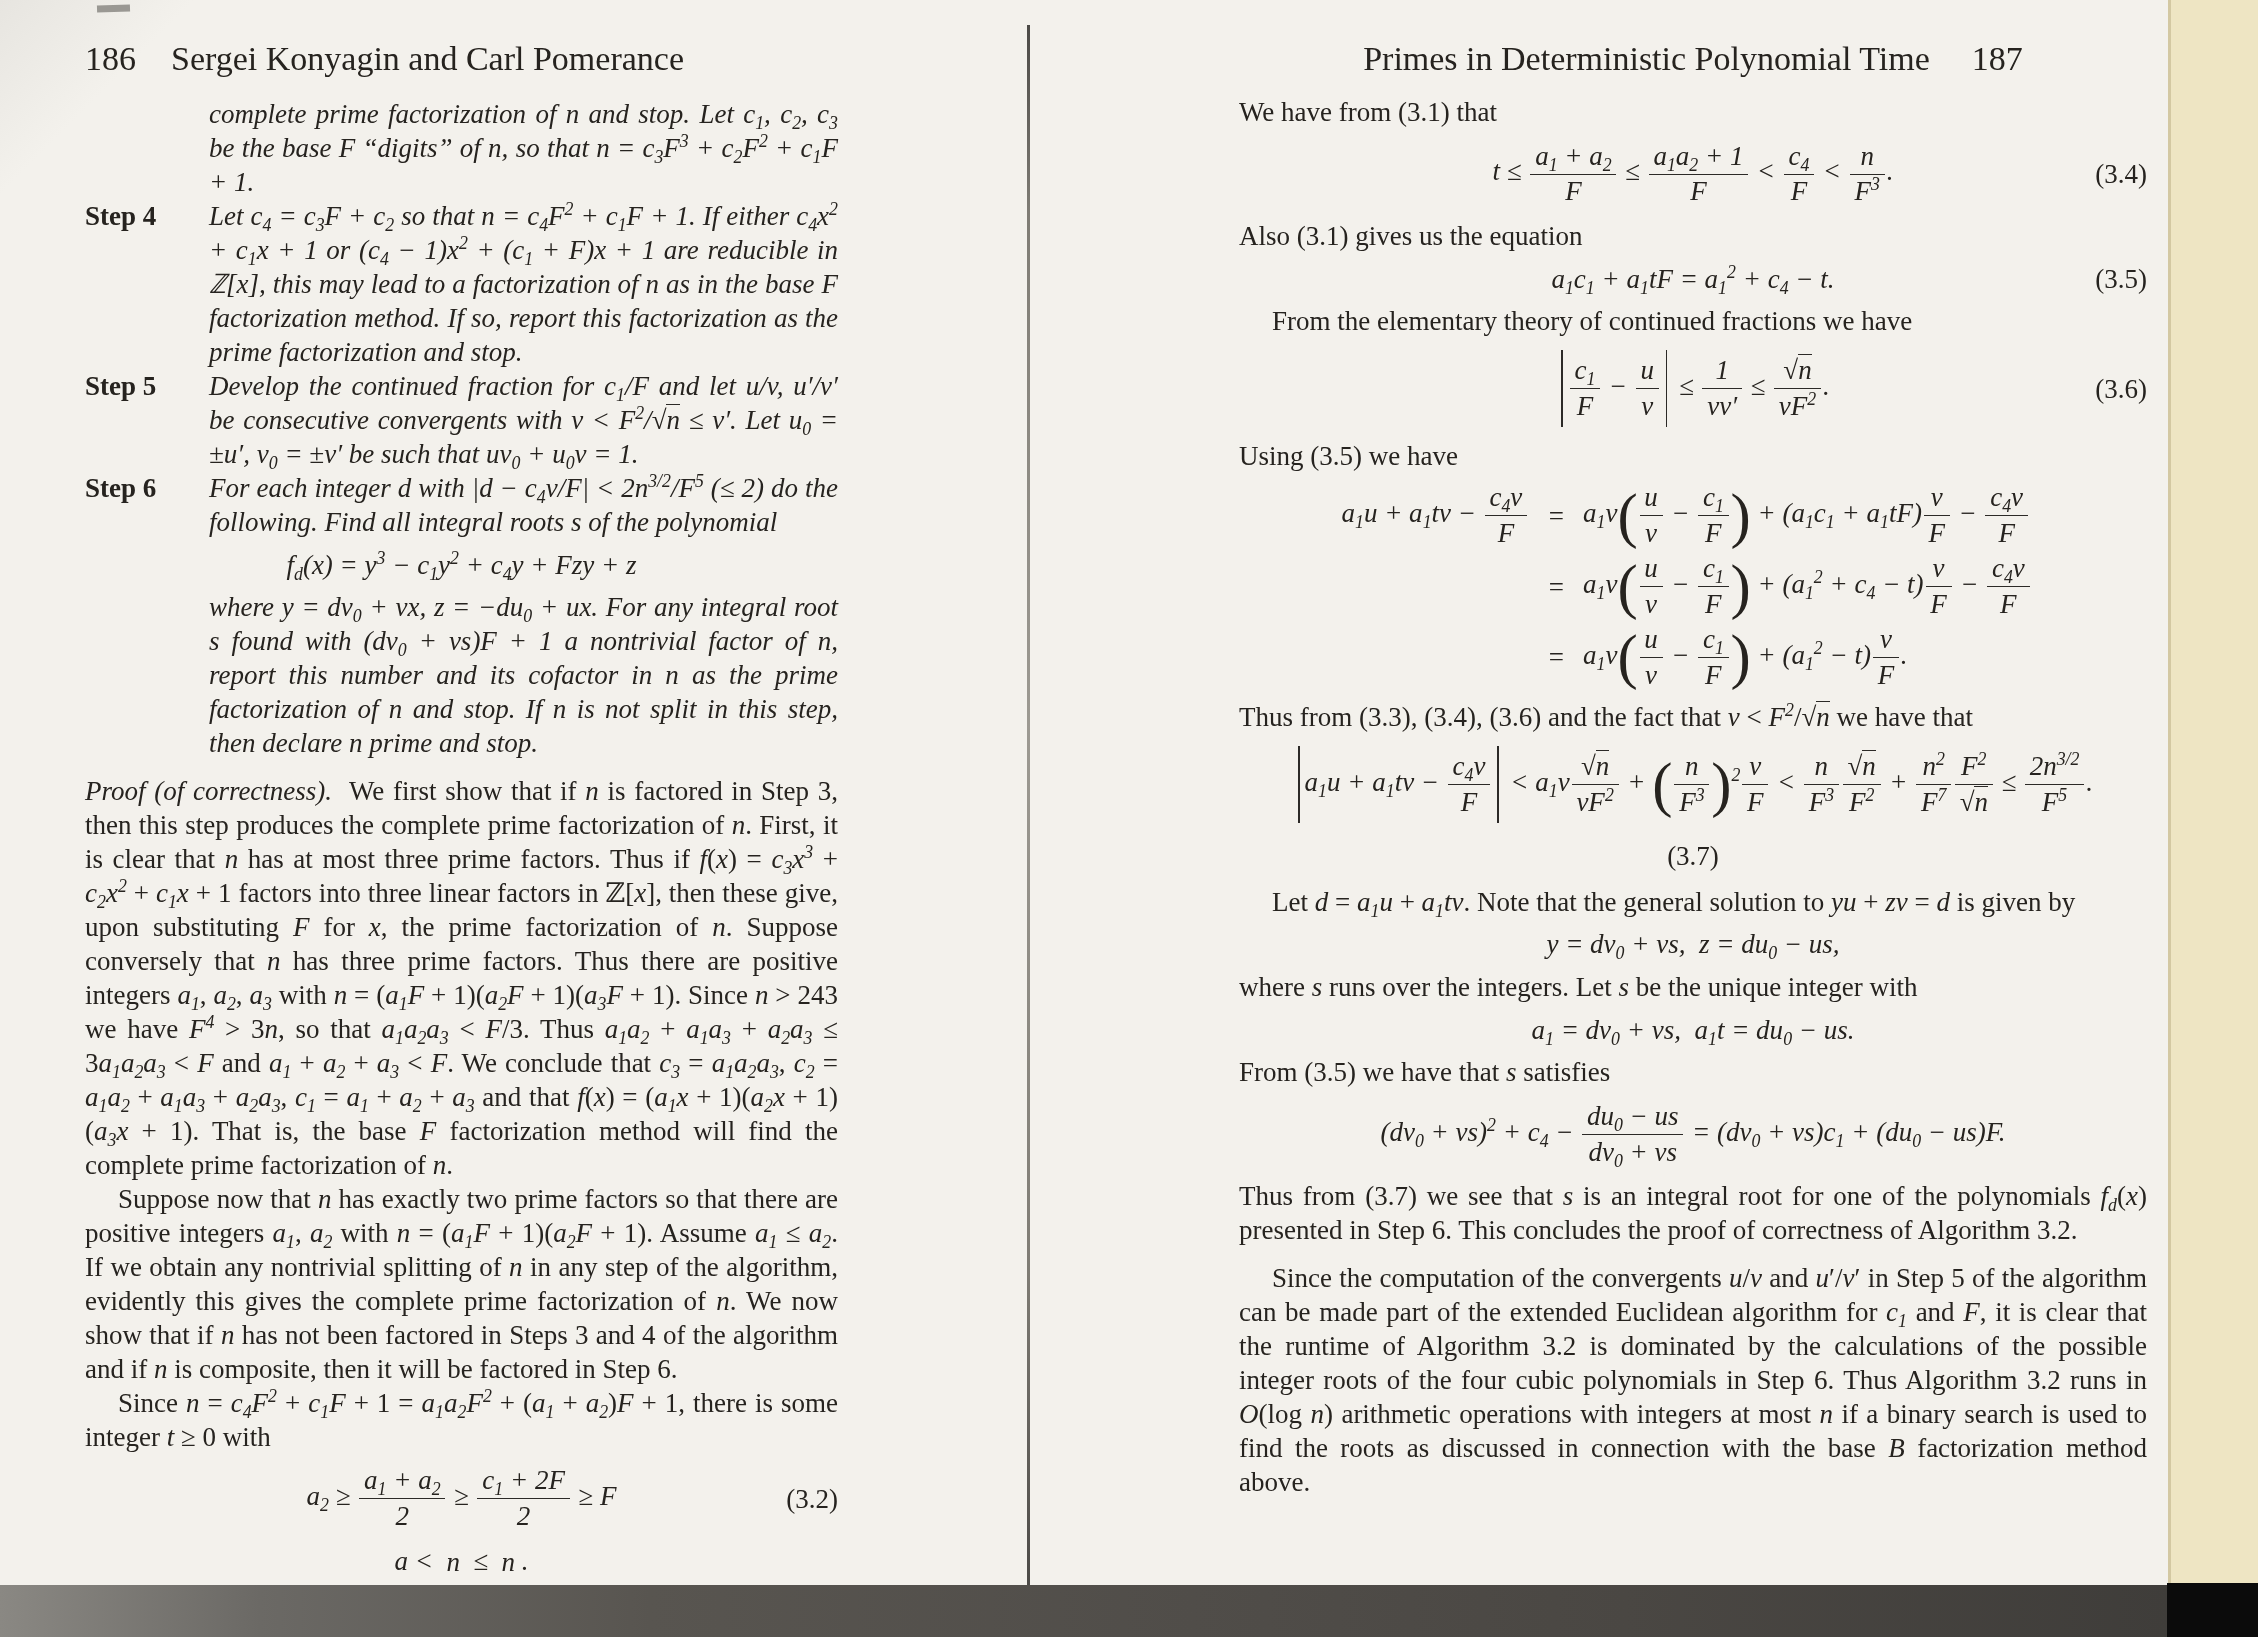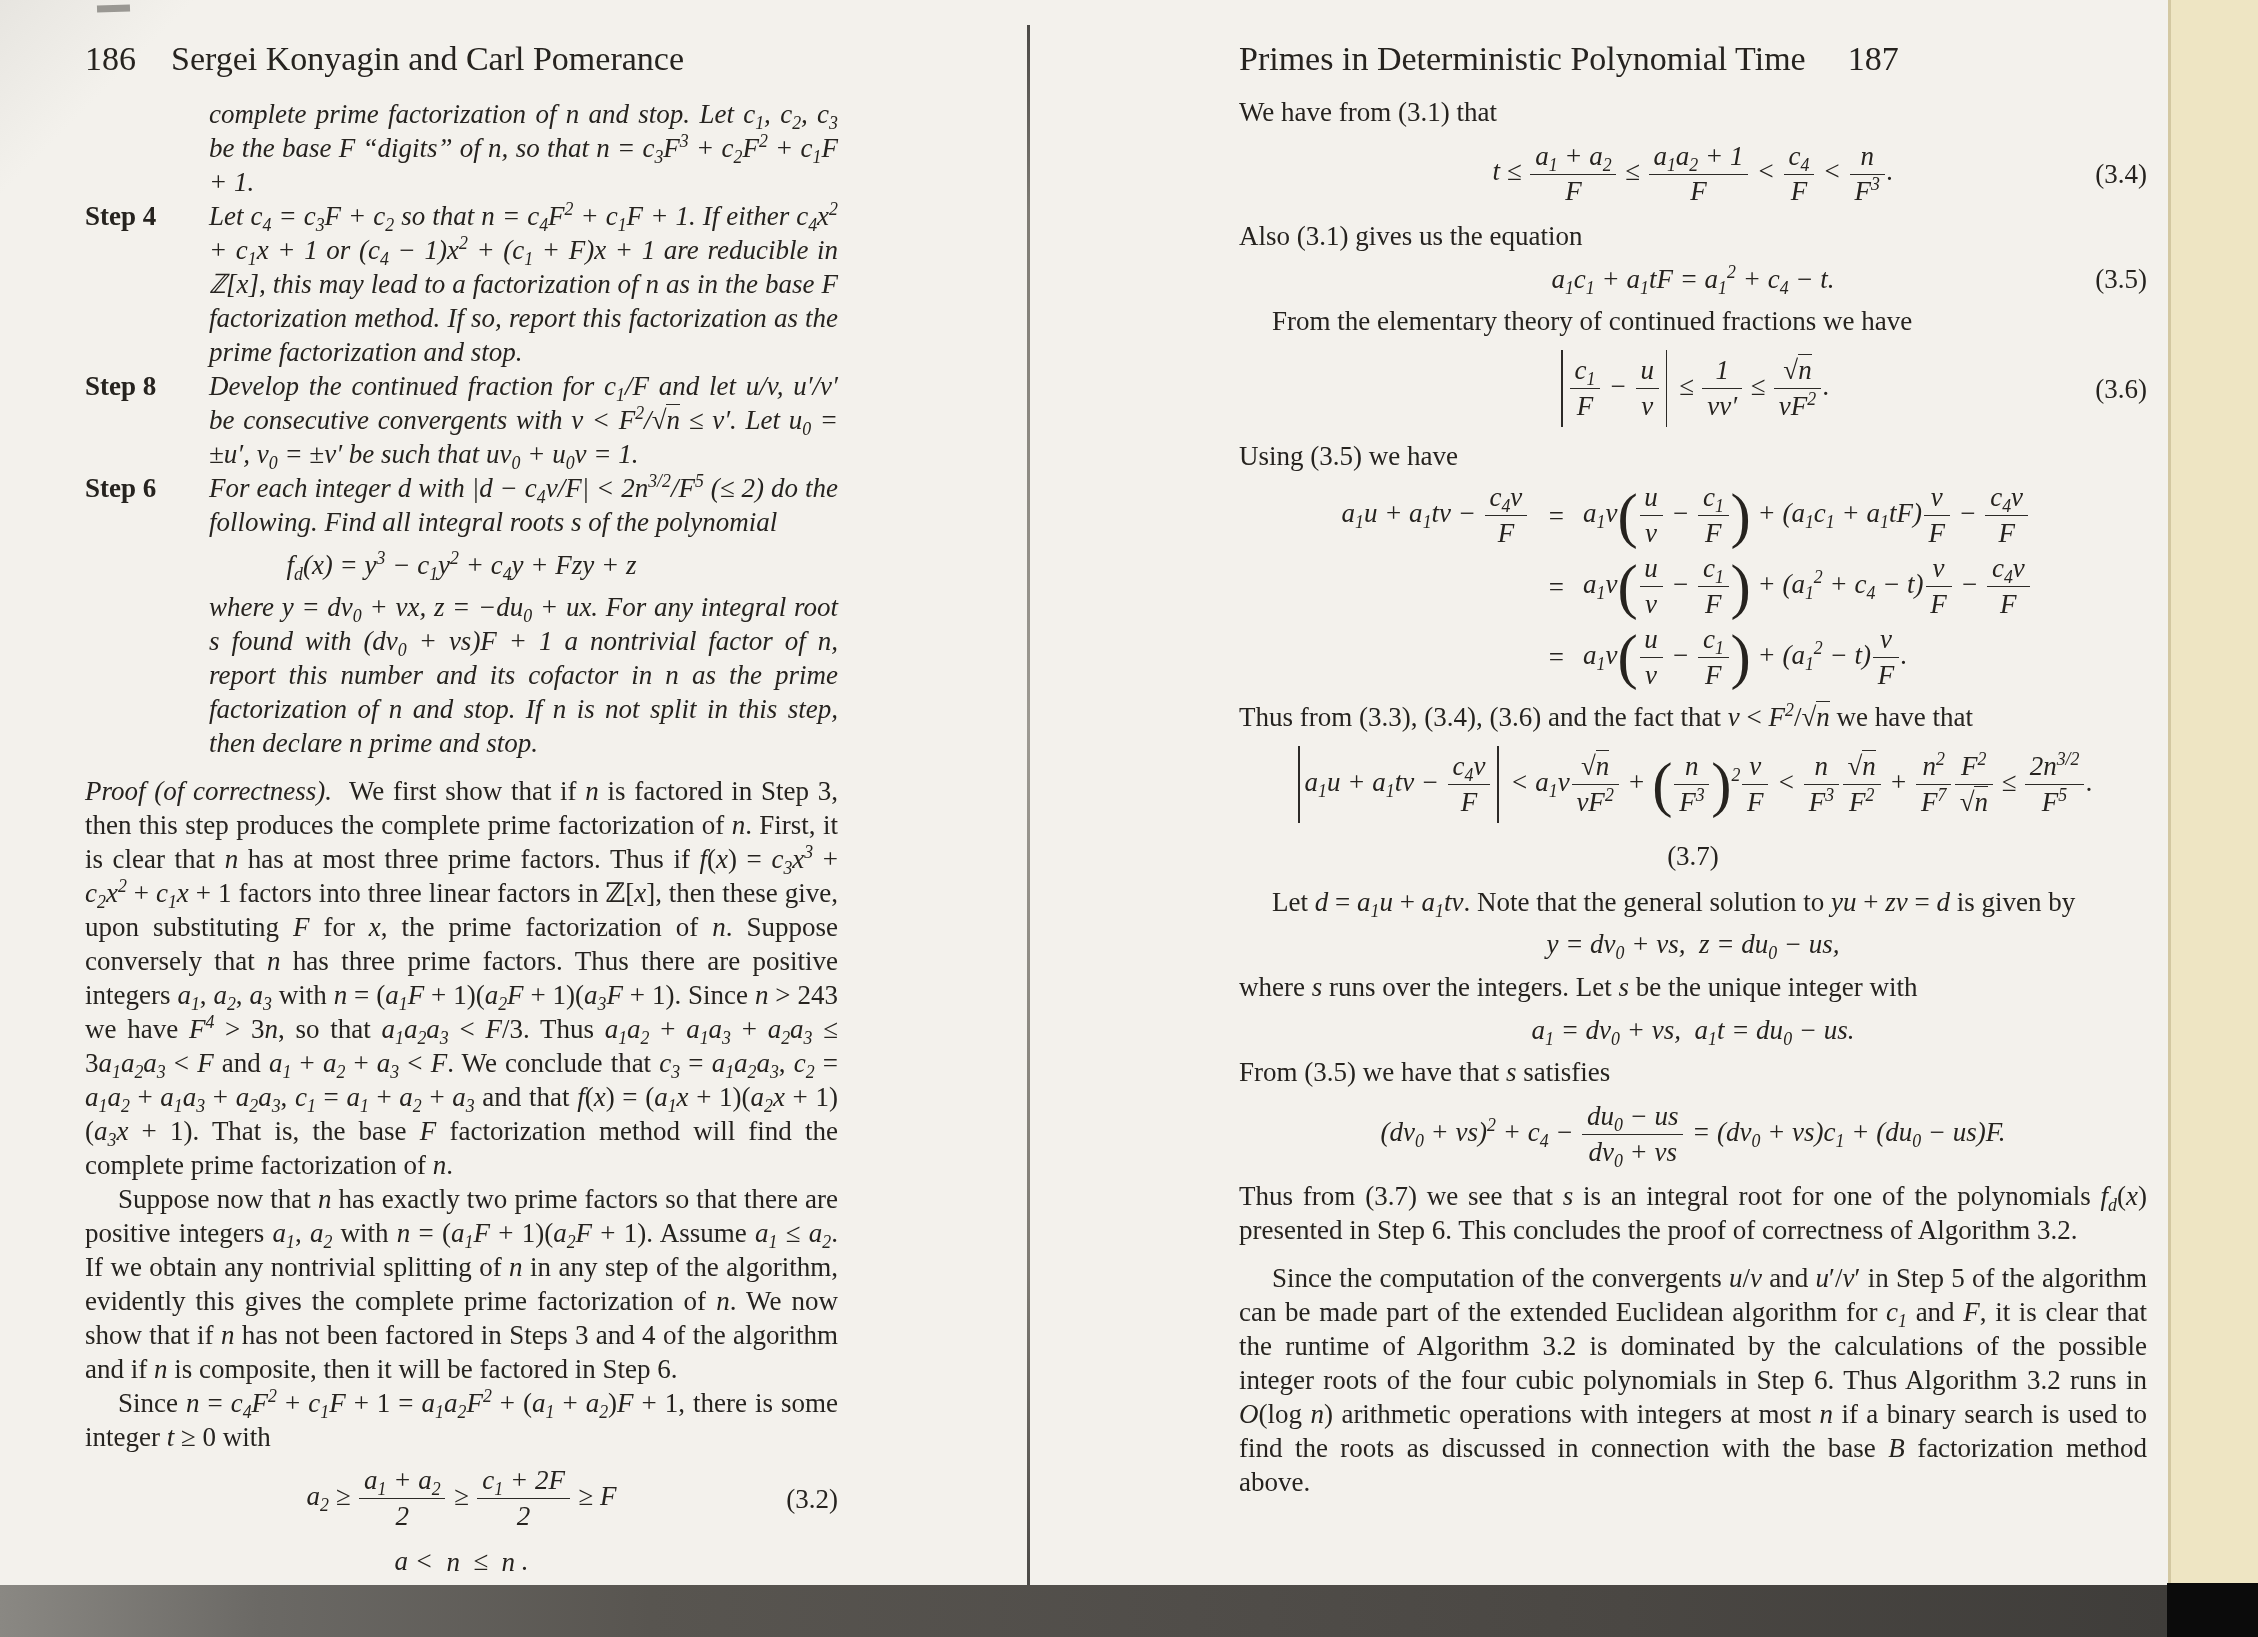--- a/index.html
+++ b/index.html
@@ -10,21 +10,21 @@
     color:#26231f;font-size:27px;line-height:34px;
   }
   v{font-style:italic;}
   sub,sup{font-size:66%;font-style:italic;line-height:0;}
   .page{position:absolute;top:0;height:1638px;}
   #left-page{left:0;width:1067px;}
   #right-page{left:1067px;width:1101px;}
   .page-header{position:absolute;top:42px;font-size:34px;white-space:nowrap;}
   #left-header{left:85px;width:753px;}
   #left-header .pnum{margin-right:35px;}
-  #right-header{left:172px;width:908px;text-align:left;}
+  #right-header{left:172px;width:908px;text-align:center;}
   #right-header .pnum{margin-left:42px;}
   .flow{position:absolute;}
   #left-flow{left:85px;top:97px;width:753px;}
   #right-flow{left:172px;top:95px;width:908px;}
   .para{text-align:justify;}
   .para.ind{text-indent:33px;}
   .hang{padding-left:124px;text-align:justify;font-style:italic;}
   .step{position:relative;padding-left:124px;text-align:justify;font-style:italic;}
   .step-label{position:absolute;left:0;top:0;font-weight:bold;font-style:normal;}
   .eq{position:relative;text-align:center;margin:11.6px 0;font-style:italic;}
@@ -56,21 +56,21 @@
 </head>
 <body>
 
 <div class="page" id="left-page">
   <div class="page-header" id="left-header">
     <span class="pnum">186</span><span>Sergei Konyagin and Carl Pomerance</span>
   </div>
   <div class="flow" id="left-flow">
       <div class="hang">complete prime factorization of n and stop. Let c<sub>1</sub>, c<sub>2</sub>, c<sub>3</sub> be the base F “digits” of n, so that n = c<sub>3</sub>F<sup>3</sup> + c<sub>2</sub>F<sup>2</sup> + c<sub>1</sub>F + 1.</div>
       <div class="step"><span class="step-label">Step 4</span><span class="step-body">Let c<sub>4</sub> = c<sub>3</sub>F + c<sub>2</sub> so that n = c<sub>4</sub>F<sup>2</sup> + c<sub>1</sub>F + 1. If either c<sub>4</sub>x<sup>2</sup> + c<sub>1</sub>x + 1 or (c<sub>4</sub> − 1)x<sup>2</sup> + (c<sub>1</sub> + F)x + 1 are reducible in ℤ[x], this may lead to a factorization of n as in the base F factorization method. If so, report this factorization as the prime factorization and stop.</span></div>
-      <div class="step"><span class="step-label">Step 8</span><span class="step-body">Develop the continued fraction for c<sub>1</sub>/F and let u/v, u′/v′ be consecutive convergents with v &lt; F<sup>2</sup>/<span class="sq">√<span class="ov">n</span></span> ≤ v′. Let u<sub>0</sub> = ±u′, v<sub>0</sub> = ±v′ be such that uv<sub>0</sub> + u<sub>0</sub>v = 1.</span></div>
+      <div class="step"><span class="step-label">Step 5</span><span class="step-body">Develop the continued fraction for c<sub>1</sub>/F and let u/v, u′/v′ be consecutive convergents with v &lt; F<sup>2</sup>/<span class="sq">√<span class="ov">n</span></span> ≤ v′. Let u<sub>0</sub> = ±u′, v<sub>0</sub> = ±v′ be such that uv<sub>0</sub> + u<sub>0</sub>v = 1.</span></div>
       <div class="step"><span class="step-label">Step 6</span><span class="step-body">For each integer d with |d − c<sub>4</sub>v/F| &lt; 2n<sup>3/2</sup>/F<sup>5</sup> (≤ 2) do the following. Find all integral roots s of the polynomial</span></div>
       <div class="eq cmpct"><span class="eq-body">f<sub>d</sub>(x) = y<sup>3</sup> − c<sub>1</sub>y<sup>2</sup> + c<sub>4</sub>y + Fzy + z</span></div>
       <div class="hang">where y = dv<sub>0</sub> + vx, z = −du<sub>0</sub> + ux. For any integral root s found with (dv<sub>0</sub> + vs)F + 1 a nontrivial factor of n, report this number and its cofactor in n as the prime factorization of n and stop. If n is not split in this step, then declare n prime and stop.</div>
       <div class="para proof-start"><v>Proof (of correctness).</v>&nbsp; We first show that if <v>n</v> is factored in Step 3, then this step produces the complete prime factorization of <v>n</v>. First, it is clear that <v>n</v> has at most three prime factors. Thus if <v>f</v>(<v>x</v>) = <v>c</v><sub>3</sub><v>x</v><sup>3</sup> + <v>c</v><sub>2</sub><v>x</v><sup>2</sup> + <v>c</v><sub>1</sub><v>x</v> + 1 factors into three linear factors in ℤ[<v>x</v>], then these give, upon substituting <v>F</v> for <v>x</v>, the prime factorization of <v>n</v>. Suppose conversely that <v>n</v> has three prime factors. Thus there are positive integers <v>a</v><sub>1</sub>, <v>a</v><sub>2</sub>, <v>a</v><sub>3</sub> with <v>n</v> = (<v>a</v><sub>1</sub><v>F</v> + 1)(<v>a</v><sub>2</sub><v>F</v> + 1)(<v>a</v><sub>3</sub><v>F</v> + 1). Since <v>n</v> &gt; 243 we have <v>F</v><sup>4</sup> &gt; 3<v>n</v>, so that <v>a</v><sub>1</sub><v>a</v><sub>2</sub><v>a</v><sub>3</sub> &lt; <v>F</v>/3. Thus <v>a</v><sub>1</sub><v>a</v><sub>2</sub> + <v>a</v><sub>1</sub><v>a</v><sub>3</sub> + <v>a</v><sub>2</sub><v>a</v><sub>3</sub> ≤ 3<v>a</v><sub>1</sub><v>a</v><sub>2</sub><v>a</v><sub>3</sub> &lt; <v>F</v> and <v>a</v><sub>1</sub> + <v>a</v><sub>2</sub> + <v>a</v><sub>3</sub> &lt; <v>F</v>. We conclude that <v>c</v><sub>3</sub> = <v>a</v><sub>1</sub><v>a</v><sub>2</sub><v>a</v><sub>3</sub>, <v>c</v><sub>2</sub> = <v>a</v><sub>1</sub><v>a</v><sub>2</sub> + <v>a</v><sub>1</sub><v>a</v><sub>3</sub> + <v>a</v><sub>2</sub><v>a</v><sub>3</sub>, <v>c</v><sub>1</sub> = <v>a</v><sub>1</sub> + <v>a</v><sub>2</sub> + <v>a</v><sub>3</sub> and that <v>f</v>(<v>x</v>) = (<v>a</v><sub>1</sub><v>x</v> + 1)(<v>a</v><sub>2</sub><v>x</v> + 1)(<v>a</v><sub>3</sub><v>x</v> + 1). That is, the base <v>F</v> factorization method will find the complete prime factorization of <v>n</v>.</div>
       <div class="para ind">Suppose now that <v>n</v> has exactly two prime factors so that there are positive integers <v>a</v><sub>1</sub>, <v>a</v><sub>2</sub> with <v>n</v> = (<v>a</v><sub>1</sub><v>F</v> + 1)(<v>a</v><sub>2</sub><v>F</v> + 1). Assume <v>a</v><sub>1</sub> ≤ <v>a</v><sub>2</sub>. If we obtain any nontrivial splitting of <v>n</v> in any step of the algorithm, evidently this gives the complete prime factorization of <v>n</v>. We now show that if <v>n</v> has not been factored in Steps 3 and 4 of the algorithm and if <v>n</v> is composite, then it will be factored in Step 6.</div>
       <div class="para ind">Since <v>n</v> = <v>c</v><sub>4</sub><v>F</v><sup>2</sup> + <v>c</v><sub>1</sub><v>F</v> + 1 = <v>a</v><sub>1</sub><v>a</v><sub>2</sub><v>F</v><sup>2</sup> + (<v>a</v><sub>1</sub> + <v>a</v><sub>2</sub>)<v>F</v> + 1, there is some integer <v>t</v> ≥ 0 with</div>
       <div class="eq"><span class="eq-body">a<sub>2</sub> ≥ <span class="f"><span class="fn">a<sub>1</sub> + a<sub>2</sub></span><span class="fd">2</span></span> ≥ <span class="f"><span class="fn">c<sub>1</sub> + 2F</span><span class="fd">2</span></span> ≥ F</span><span class="eq-tag">(3.2)</span></div>
       <div class="eq"><span class="eq-body">a &lt; <span class="f"><span class="fn">n</span></span> ≤ <span class="f"><span class="fn">n</span></span>.</span></div>
     </div>
 </div>

